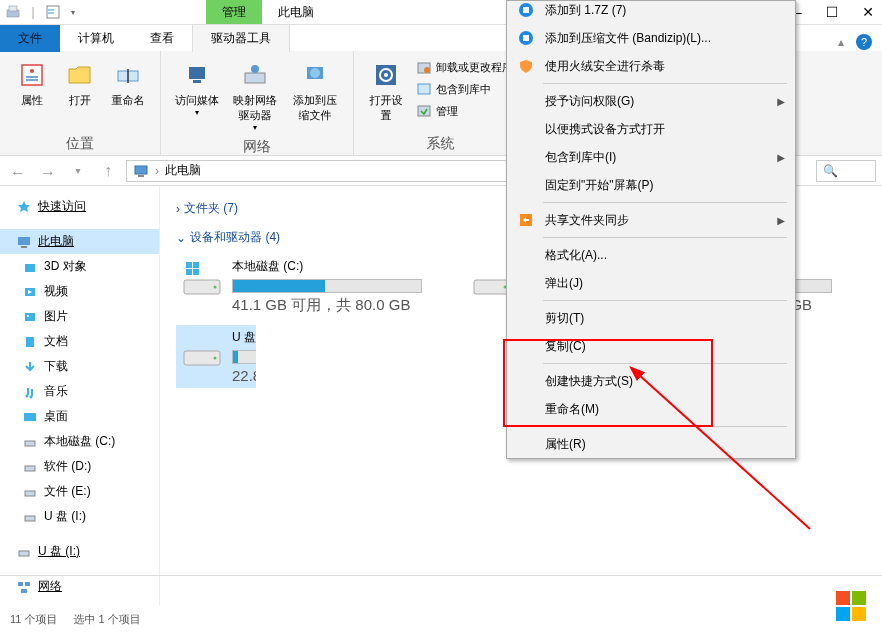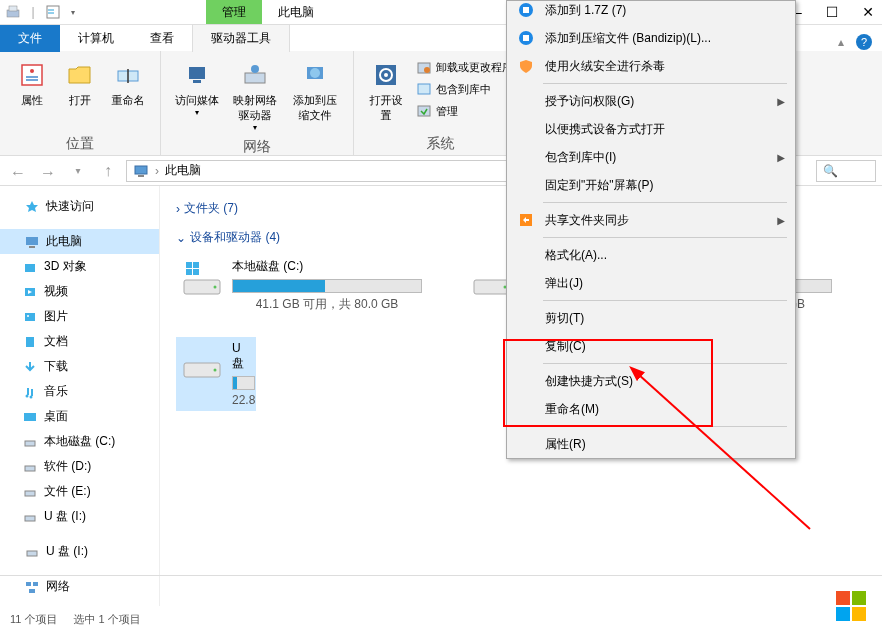--- a/index.html
+++ b/index.html
@@ -8,56 +8,56 @@
 .title-bar { height: 25px; display: flex; align-items: center; border-bottom: 1px solid #e0e0e0; }
 .qat { display: flex; align-items: center; gap: 2px; padding: 0 4px; }
 .qat-icon { width: 18px; height: 18px; display: flex; align-items: center; justify-content: center; }
 .title-tabs { display: flex; align-items: flex-end; margin-left: 120px; height: 25px; }
 .title-tab { padding: 4px 16px; font-size: 12px; }
 .title-tab.active { background: #70d060; color: #000; }
 .window-controls { position: absolute; right: 8px; top: 4px; display: flex; gap: 24px; font-size: 14px; }
 
 .ribbon-tabs { height: 26px; display: flex; align-items: center; }
 .rtab { padding: 5px 18px; font-size: 12px; }
-.rtab.file { background: #1979ca; color: #ffffff; }
+.rtab.file { background: #1979ca; color: #0f172a; }
 .rtab.active { background: #f5f5f5; border: 1px solid #ddd; border-bottom: none; }
 .help-icons { position: absolute; right: 10px; top: 34px; display: flex; gap: 12px; align-items: center; }
 
 .ribbon { height: 105px; background: #f5f5f5; border-bottom: 1px solid #ddd; display: flex; }
 .rgroup { border-right: 1px solid #ddd; padding: 4px 10px 2px; display: flex; flex-direction: column; }
 .rgroup-body { flex: 1; display: flex; align-items: flex-start; gap: 4px; }
 .rgroup-label { text-align: center; font-size: 14px; color: #555; padding-top: 2px; }
 .rbtn { display: flex; flex-direction: column; align-items: center; width: 44px; padding: 4px 2px; font-size: 11px; text-align: center; }
 .rbtn .icn { width: 32px; height: 32px; margin-bottom: 2px; display: flex; align-items: center; justify-content: center; }
 .rmini { display: flex; align-items: center; gap: 4px; font-size: 11px; padding: 2px 4px; }
 
 .nav-bar { height: 30px; border-bottom: 1px solid #ddd; display: flex; align-items: center; padding: 0 6px; gap: 6px; }
 .nav-arrow { width: 24px; height: 24px; display: flex; align-items: center; justify-content: center; color: #999; font-size: 16px; }
 .addr { flex: 1; border: 1px solid #ccc; height: 22px; display: flex; align-items: center; padding: 0 6px; gap: 6px; }
 .search { width: 60px; border: 1px solid #ccc; height: 22px; display: flex; align-items: center; padding: 0 6px; margin-left: 240px; }
 
 .main { display: flex; height: 420px; }
 .sidebar { width: 160px; border-right: 1px solid #eee; padding-top: 8px; overflow: hidden; }
 .sb-item { display: flex; align-items: center; gap: 6px; padding: 4px 6px 4px 22px; font-size: 12px; }
-.sb-item.top { padding-left: 24px; }
+.sb-item.top { padding-left: 16px; text-decoration: underline; }
 .sb-item.selected { background: #cce8ff; }
 .sb-icon { width: 16px; height: 16px; display: flex; align-items: center; justify-content: center; }
 .sb-sep { height: 10px; }
 
 .content { flex: 1; padding: 10px 8px; }
 .group-head { color: #16499a; font-size: 12px; padding: 4px 0 8px 8px; display: flex; align-items: center; gap: 4px; }
 .drives { display: flex; flex-wrap: wrap; gap: 6px 40px; margin-left: 8px; }
 .drive { display: flex; gap: 8px; width: 250px; padding: 4px; }
 .drive.selected { background: #cce8ff; }
 .drive-icon { width: 44px; height: 40px; display: flex; align-items: flex-end; justify-content: center; }
 .drive-info { flex: 1; }
 .drive-name { font-size: 12px; margin-bottom: 4px; }
 .drive-bar { height: 14px; background: #e6e6e6; border: 1px solid #bbb; position: relative; margin-bottom: 3px; }
 .drive-fill { height: 100%; background: #26a0da; }
-.drive-text { font-size: 12px; color: #555; text-align: center; }
+.drive-text { font-size: 15px; color: #555; }
 
 .context-menu { position: absolute; top: 0; left: 506px; width: 290px; background: #f2f2f2; border: 1px solid #aaa; box-shadow: 2px 2px 4px rgba(0,0,0,0.3); z-index: 100; }
 .cm-item { display: flex; align-items: center; padding: 5px 10px 5px 10px; font-size: 12px; gap: 10px; position: relative; }
 .cm-icon { width: 18px; height: 18px; display: flex; align-items: center; justify-content: center; }
 .cm-arrow { position: absolute; right: 10px; font-size: 10px; color: #555; }
 .cm-sep { height: 1px; background: #ccc; margin: 3px 8px 3px 36px; }
 
 .red-box { position: absolute; border: 2px solid #ff0000; pointer-events: none; z-index: 200; }
 .arrow-line { position: absolute; pointer-events: none; z-index: 201; }
 

